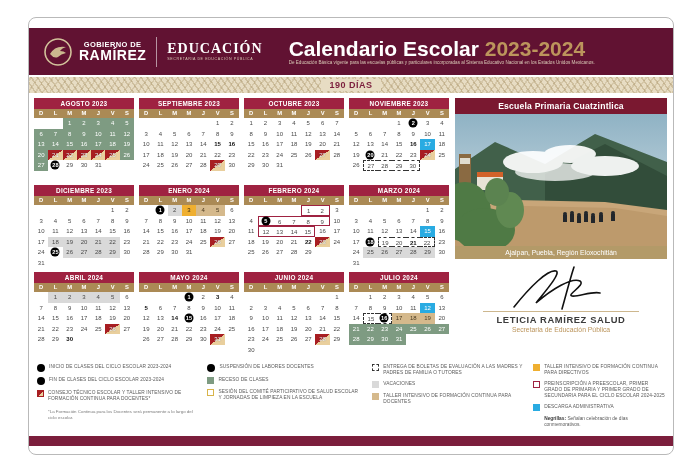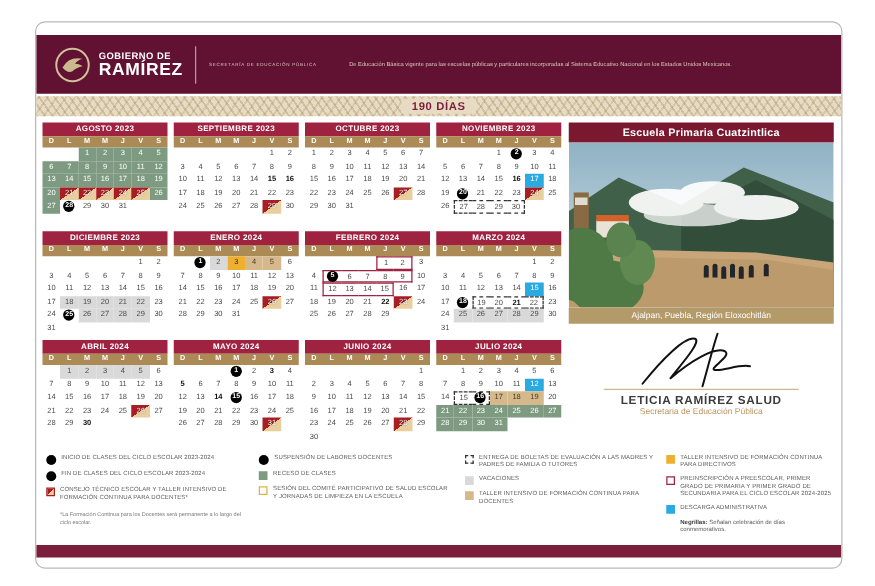--- a/index.html
+++ b/index.html
@@ -1,21 +1,21 @@
 <!DOCTYPE html>
 <html><head>
 <meta charset="utf-8">
 <style>
   html,body{margin:0;padding:0;background:#fff;font-family:"Liberation Sans",sans-serif;}
   .stage{position:relative;width:700px;height:469px;background:#fff;overflow:hidden;}
   .card{position:absolute;left:28px;top:17px;width:644px;height:436px;background:#fff;
         border:1px solid #b9b9b9;border-radius:8px;overflow:hidden;display:flex;flex-direction:column;}
   
   .hdr{margin:10px 0 0 0;height:47px;background:#611232;display:flex;align-items:center;padding:0 14px;}
-  .gob{display:flex;align-items:center;gap:6px;}
+  .gob{display:flex;align-items:center;gap:6px;text-align:center;}
   .eagle{width:30px;height:30px;}
   .gobtxt{color:#fff;line-height:1;}
   .gob1{font-size:7.5px;font-weight:bold;letter-spacing:.4px;}
   .gob2{font-size:14px;font-weight:bold;letter-spacing:.5px;}
   .vline{width:1px;height:30px;background:rgba(255,255,255,.55);margin:0 10px;}
   .edu{color:#fff;line-height:1;}
   .edu1{font-family:"Liberation Serif",serif;font-size:14px;font-weight:bold;letter-spacing:1px;}
   .edu2{font-size:3.6px;letter-spacing:.6px;color:#d9c9b6;margin-top:2px;}
   .titlebox{margin-left:26px;line-height:1;}
   .t1{font-size:21px;font-weight:bold;color:#fff;white-space:nowrap;}
@@ -97,23 +97,25 @@
           <path d="M7,17 q5,-9 16,-7 q-4,1 -6,4 q4,0 6,2 q-5,1 -8,4 q-4,2 -8,-3z" fill="#cbb88f"></path>
           <circle cx="15" cy="15" r="13" fill="none" stroke="rgba(255,255,255,.25)" stroke-width=".6"></circle>
         </svg>
         <div class="gobtxt">
           <div class="gob1">GOBIERNO DE</div>
           <div class="gob2">RAMÍREZ</div>
         </div>
       </div>
       <div class="vline"></div>
       <div class="edu">
+        <div class="edu1">EDUCACIÓN</div>
         <div class="edu2">SECRETARÍA DE EDUCACIÓN PÚBLICA</div>
       </div>
       <div class="titlebox">
+        <div class="t1"><span>Calendario Escolar</span> <span class="cyc">2023-2024</span></div>
         <div class="t2">De Educación Básica vigente para las escuelas públicas y particulares incorporadas al Sistema Educativo Nacional en los Estados Unidos Mexicanos.</div>
       </div>
     </div>
 
     <div class="band">
       <span>190 DÍAS</span>
     </div>
 
     <div class="content">
       <div class="mgrid" id="mgrid">

